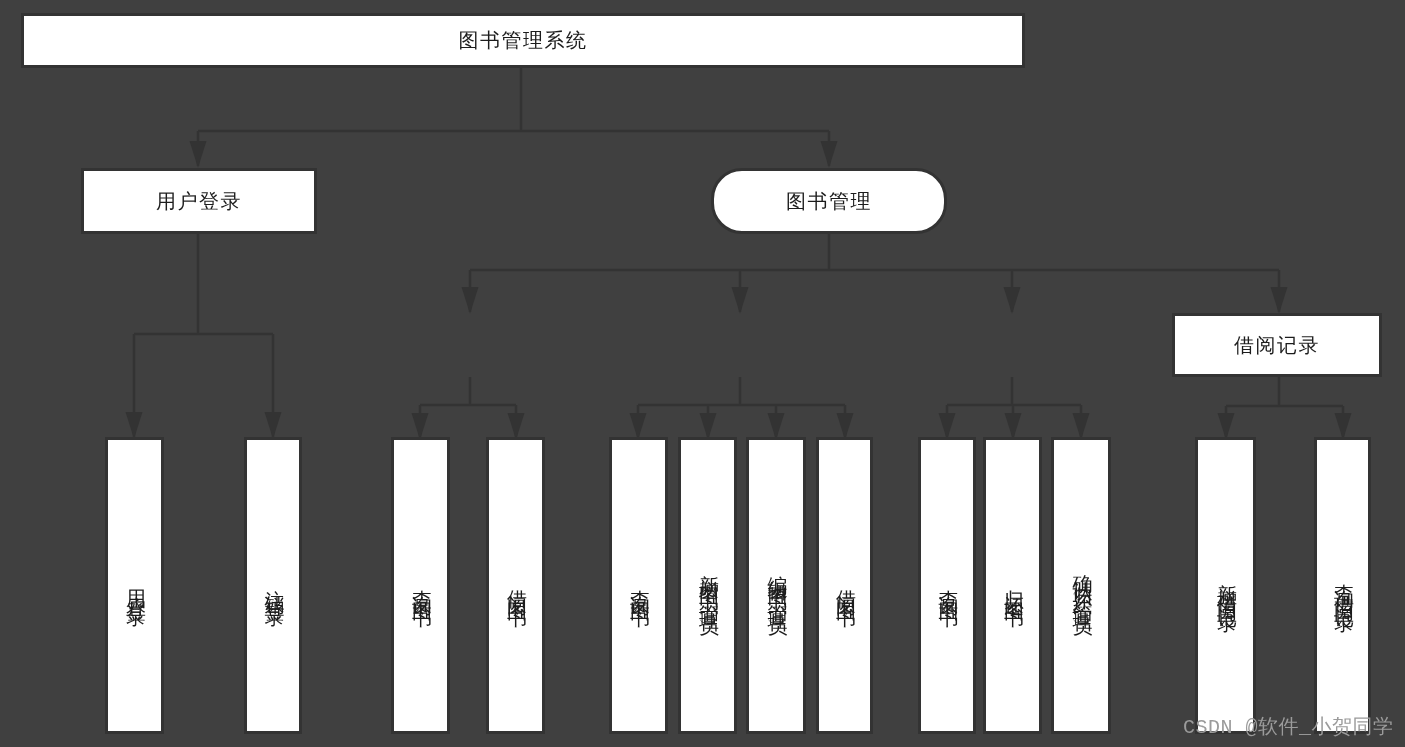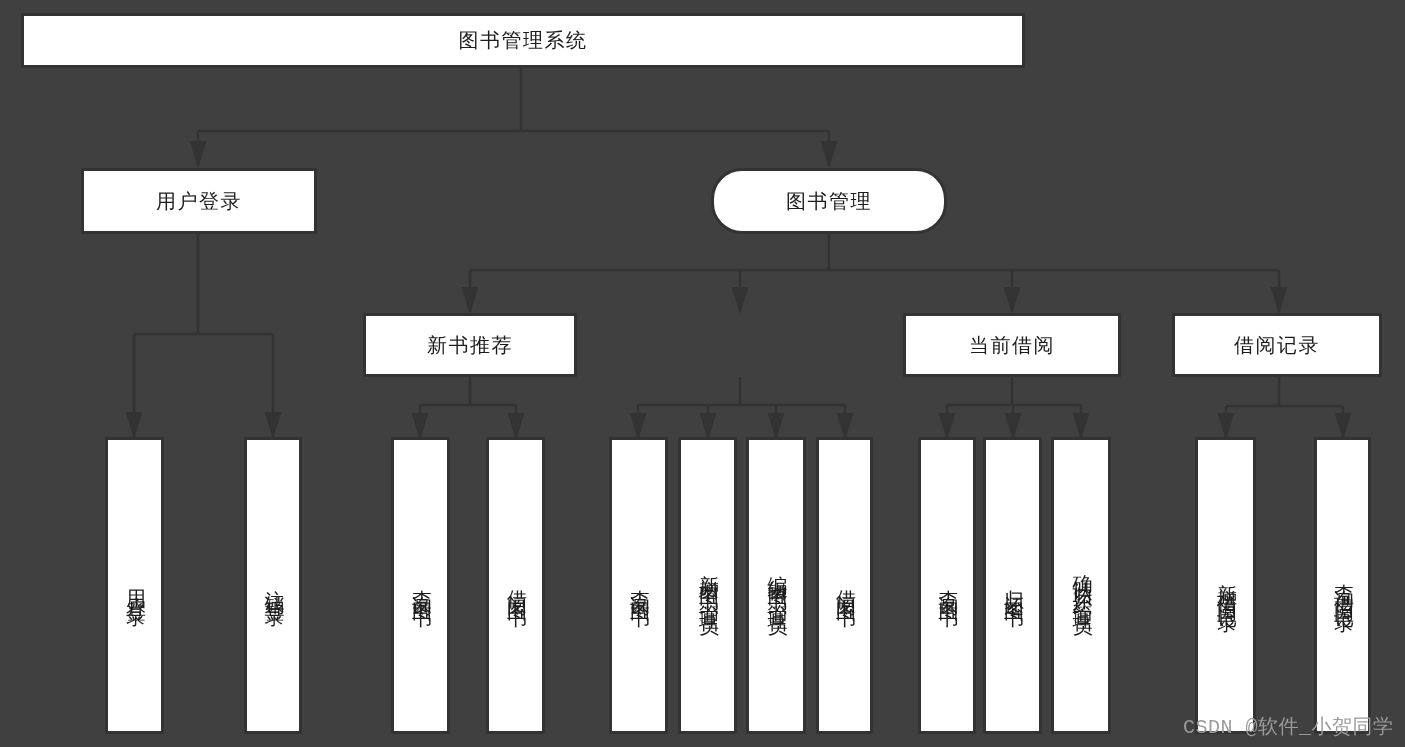--- a/index.html
+++ b/index.html
@@ -106,22 +106,20 @@
     <path d="M1279,377 V406 M1226,406 H1343 M1226,406 V438 M1343,406 V438"></path>
     <polygon fill="#333333" stroke="none" points="1217.5,413 1234.5,413 1226,440"></polygon>
     <polygon fill="#333333" stroke="none" points="1334.5,413 1351.5,413 1343,440"></polygon>
   </svg>
 
   <div class="hbox" style="left:21px; top:13px; width:1004px; height:55px;">图书管理系统</div>
 
   <div class="hbox" style="left:81px; top:168px; width:236px; height:66px;">用户登录</div>
   <div class="hbox" style="left:711px; top:168px; width:236px; height:66px;border-radius:31px;">图书管理</div>
 
-  <div class="hbox" style="left:363px; top:313px; width:214px; height:64px;">新书推荐</div>
-  <div class="hbox" style="left:903px; top:313px; width:218px; height:64px;">当前借阅</div>
   <div class="hbox" style="left:1172px; top:313px; width:210px; height:64px;">借阅记录</div>
 
   <div class="vbox" style="left:105px; width:59px;">
     <span>用户登录</span>
   </div>
   <div class="vbox" style="left:244px; width:58px;">
     <span>注销登录</span>
   </div>
 
   <div class="vbox" style="left:391px; width:59px;">

